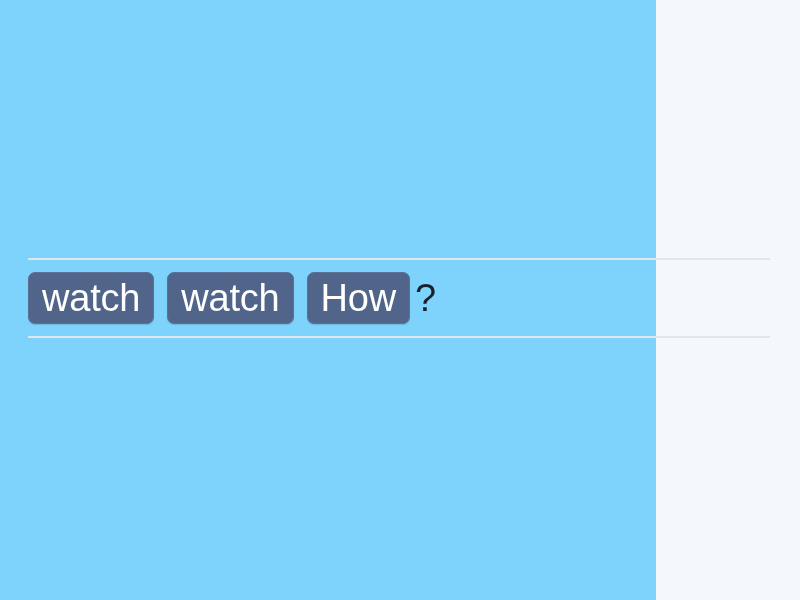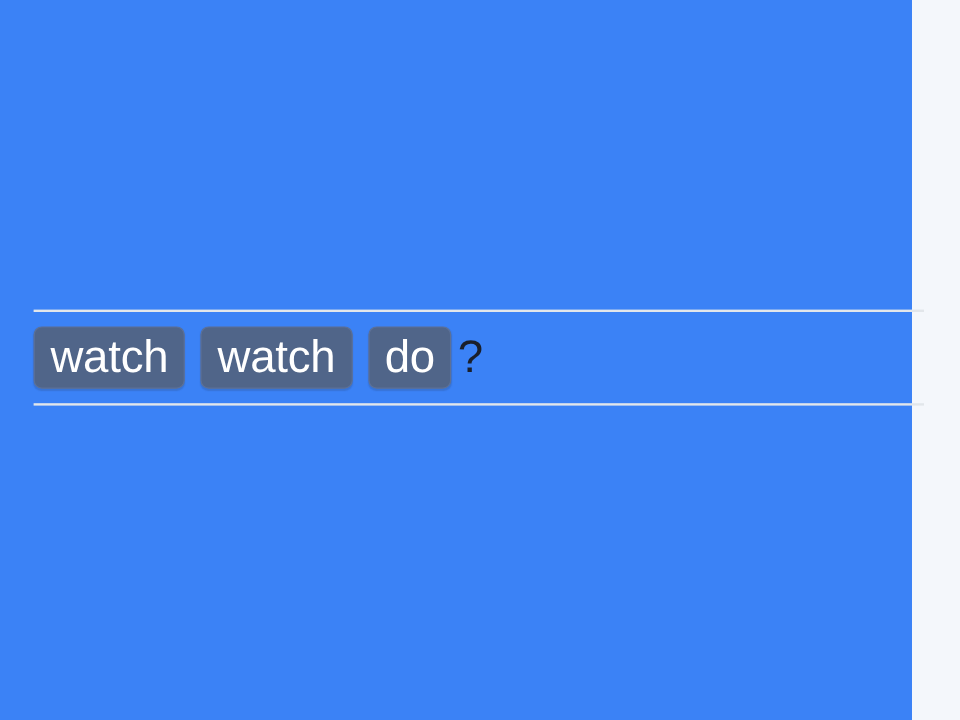--- a/index.html
+++ b/index.html
@@ -11,23 +11,23 @@
     width: 800px;
     height: 600px;
     overflow: hidden;
     background: #f4f7fb;
     font-family: "Liberation Sans", sans-serif;
     -webkit-font-smoothing: antialiased;
   }
 
   #app {
     position: relative;
-    width: 760px;
+    width: 656px;
     height: 600px;
-    background: #3b82f6;
+    background: #7dd3fc;
   }
 
   
   .sentence-strip {
     position: absolute;
     left: 28px;
     top: 258px;
     width: 742px;
     border-top: 2px solid #e2e6ea;
     border-bottom: 2px solid #e2e6ea;
@@ -90,24 +90,24 @@
     <div class="tile-row">
 
       <div class="word-tile">
         <span>watch</span>
       </div>
 
       <div class="word-tile">
         <span>watch</span>
       </div>
 
+      <div class="word-tile">
+        <span>How</span>
+      </div>
 
-      <div class="word-tile">
-        <span>do</span>
-      </div>
 
 
 
       <span class="punctuation">?</span>
 
     </div>
   </div>
 
 </div>
 

